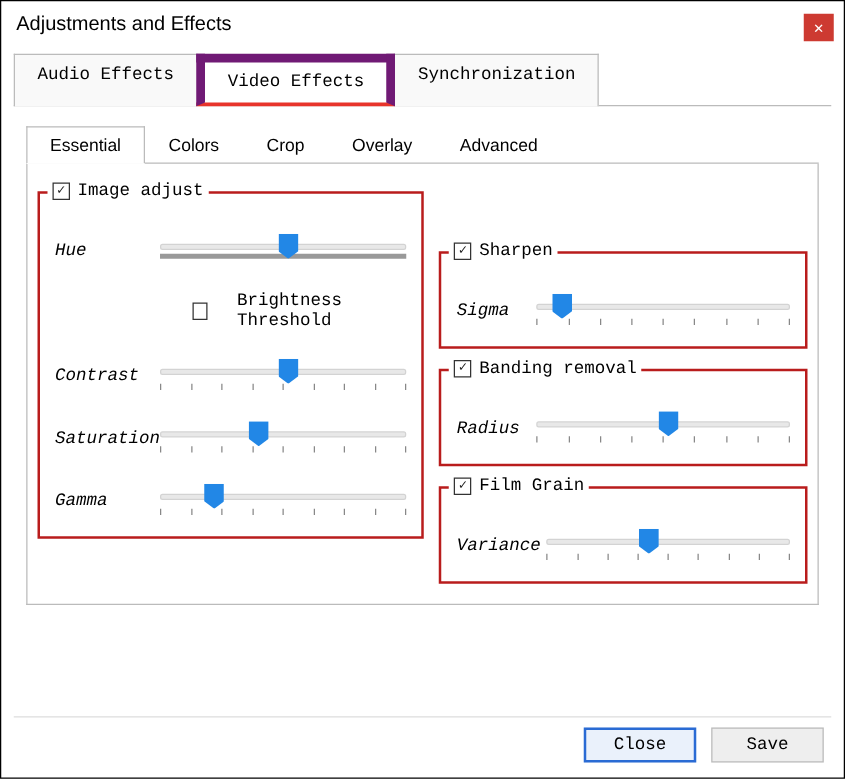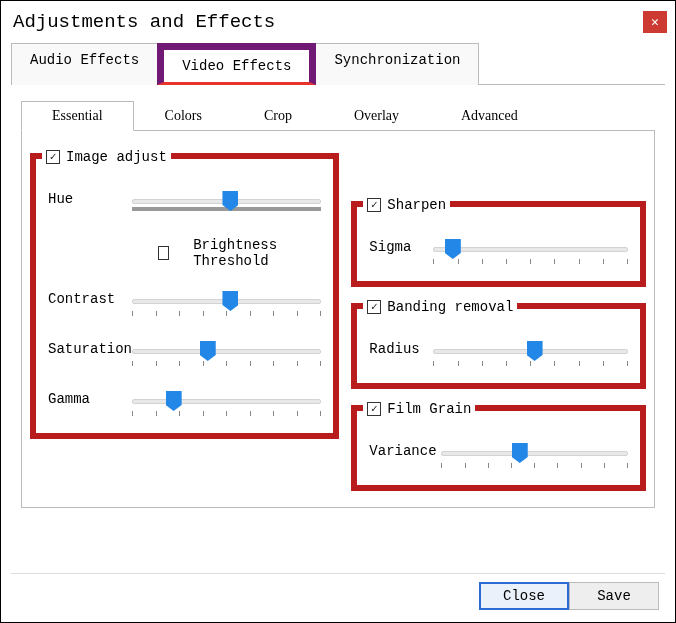--- a/index.html
+++ b/index.html
@@ -1,44 +1,44 @@
 <!DOCTYPE html>
 <html><head>
 <meta charset="utf-8">
 <style>
 * { box-sizing: border-box; margin: 0; padding: 0; }
 body { font-family: "Courier New", monospace; font-size: 14px; background: #fff; width: 676px; height: 623px; position: relative; overflow: hidden; border: 1px solid #000; }
 .titlebar { display: flex; justify-content: space-between; align-items: flex-start; padding: 10px 8px 6px 12px; }
-.title { font-size: 19px; font-family: Liberation Mono, monospace; }
+.title { font-size: 16px; font-family: Liberation Sans, sans-serif; }
 .close-btn { width: 24px; height: 22px; background: #cd3a31; color: #fff; display: flex; align-items: center; justify-content: center; font-size: 13px; cursor: pointer; }
 .maintabs { display: flex; border-bottom: 1px solid #bbb; margin: 4px 10px 0 10px; text-align: center; }
 .maintab { padding: 8px 18px; border: 1px solid #bbb; border-bottom: none; margin-right: -1px; margin-bottom: -1px; background: #f9f9f9; cursor: pointer; font-family: "Courier New", monospace; }
 .maintab.active { border: 7px solid #701a75; border-bottom: 3px solid #e8342b; background: #fff; font-weight: normal; z-index: 2; }
 .subtabs { display: flex; border-bottom: 1px solid #bbb; margin: 16px 20px 0 20px; }
-.subtab { padding: 6px 30px; border: 1px solid transparent; border-bottom: none; margin-bottom: -1px; cursor: pointer; font-family: Liberation Serif, serif; }
+.subtab { padding: 6px 18px; border: 1px solid transparent; border-bottom: none; margin-bottom: -1px; cursor: pointer; font-family: Liberation Sans, sans-serif; }
 .subtab.active { border: 1px solid #bbb; border-bottom: 1px solid #fff; background: #fff; }
 .panel { display: flex; gap: 12px; margin: 0 20px; padding: 16px 8px 16px 8px; border: 1px solid #bbb; border-top: none; }
 .col { display: flex; flex-direction: column; gap: 10px; }
 .col-left { flex: 1.05; }
 .col-right { flex: 1; margin-top: 48px; }
-.groupbox { border: 6px solid #b91c1c; padding: 10px 12px 14px 12px; position: relative; margin-top: 6px; }
+.groupbox { border: 2px solid #b91c1c; padding: 10px 12px 14px 12px; position: relative; margin-top: 6px; }
 .groupbox-title { position: absolute; top: -10px; left: 6px; background: #fff; padding: 0 4px; display: flex; align-items: center; gap: 6px; }
 .checkbox { width: 14px; height: 14px; border: 1px solid #333; display: inline-flex; align-items: center; justify-content: center; font-size: 11px; line-height: 1; background: #fff; cursor: pointer; }
 .checkbox.checked::before { content: "✓"; color: #222; }
-.slider-row { display: flex; align-items: flex-start; gap: 0; margin-top: 22px; }
+.slider-row { display: flex; align-items: center; gap: 0; margin-top: 22px; font-style: italic; }
 .slider-row:first-of-type { margin-top: 12px; }
 .slider-label { width: 84px; font-family: "Courier New", monospace; }
 .slider-wrap { flex: 1; position: relative; height: 28px; }
 .track { position: absolute; left: 0; right: 0; top: 8px; height: 5px; background: #e8e8e8; border: 1px solid #d3d3d3; border-radius: 2px; }
 .track-dark { position: absolute; left: 0; right: 0; top: 16px; height: 4px; background: #999; }
 .thumb { position: absolute; top: 0; width: 16px; height: 20px; background: #2287e6; transform: translateX(-50%); clip-path: polygon(0 0, 100% 0, 100% 70%, 50% 100%, 0 70%); cursor: pointer; }
 .ticks { position: absolute; left: 0; right: 0; top: 20px; height: 6px; display: flex; justify-content: space-between; }
 .ticks span { width: 1px; height: 5px; background: #888; }
 .thresh-row { display: flex; align-items: center; gap: 24px; margin: 18px 0 4px 110px; }
-.footer { position: absolute; bottom: 12px; right: 16px; display: flex; }
+.footer { position: absolute; bottom: 12px; right: 16px; display: flex; gap: 12px; }
 .btn { width: 90px; height: 28px; display: flex; align-items: center; justify-content: center; font-family: "Courier New", monospace; cursor: pointer; }
 .btn-close { border: 2px solid #2a6bd4; background: #eaf1fb; }
 .btn-save { border: 1px solid #bbb; background: #eee; }
 .hr-top { position: absolute; left: 10px; right: 10px; bottom: 48px; border-top: 1px solid #ddd; }
 </style>
 </head>
 <body>
 
 <div class="titlebar">
   <div class="title">Adjustments and Effects</div>

